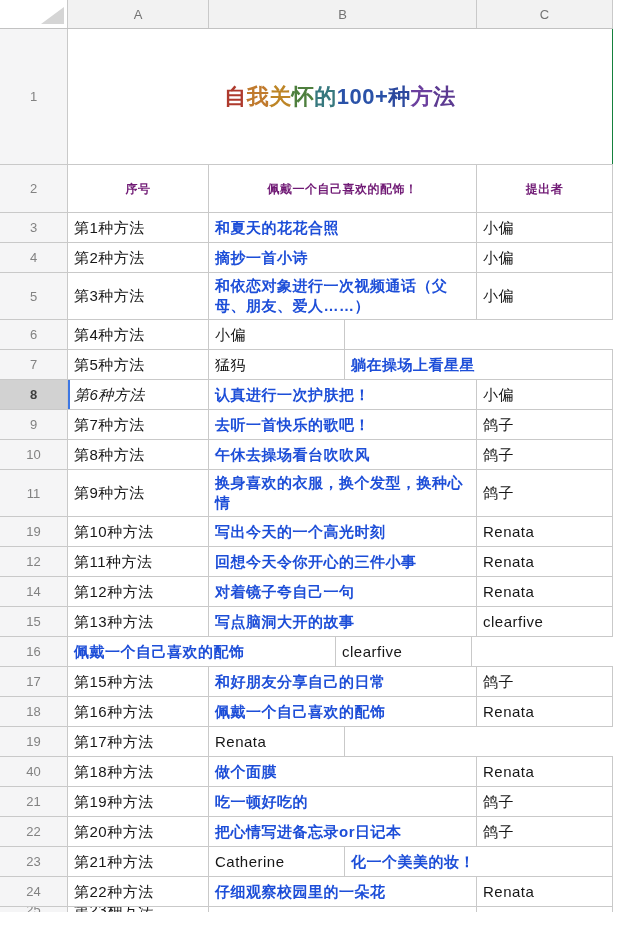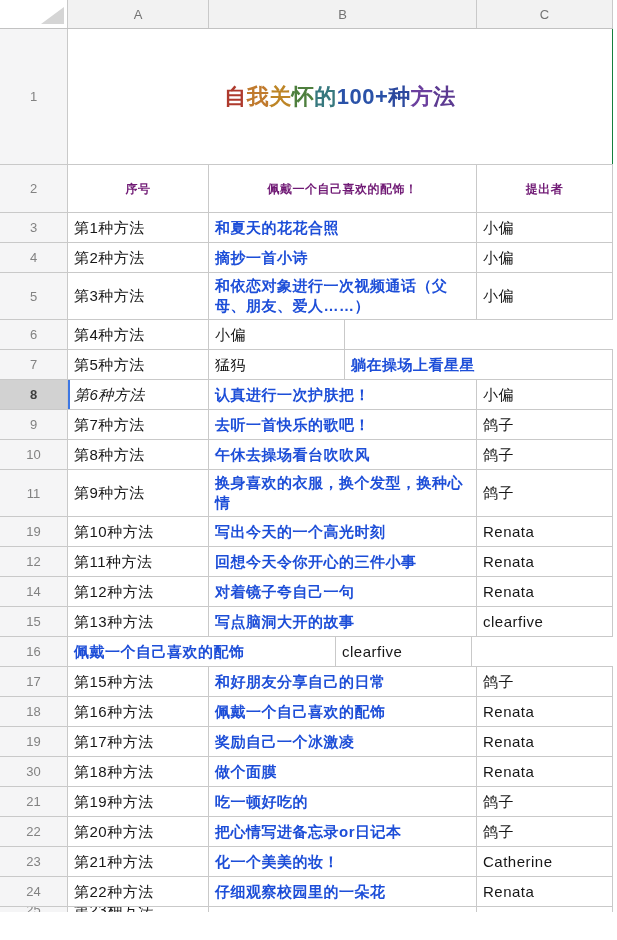--- a/index.html
+++ b/index.html
@@ -160,46 +160,45 @@
       </div>
       <div class="row">
         <div class="gutter">18</div>
         <div class="cell a">第16种方法</div>
         <div class="cell b">佩戴一个自己喜欢的配饰</div>
         <div class="cell c">Renata</div>
       </div>
       <div class="row">
         <div class="gutter">19</div>
         <div class="cell a">第17种方法</div>
-        <div class="cell b">奖励自己一个冰激凌</div>
-        <div class="cell c">Renata</div>
-      </div>
-      <div class="row">
-        <div class="gutter">30</div>
+        <div class="cell c">Renata</div>
+      </div>
+      <div class="row">
+        <div class="gutter">40</div>
         <div class="cell a">第18种方法</div>
         <div class="cell b">做个面膜</div>
         <div class="cell c">Renata</div>
       </div>
       <div class="row">
         <div class="gutter">21</div>
         <div class="cell a">第19种方法</div>
         <div class="cell b">吃一顿好吃的</div>
         <div class="cell c">鸽子</div>
       </div>
       <div class="row">
         <div class="gutter">22</div>
         <div class="cell a">第20种方法</div>
         <div class="cell b">把心情写进备忘录or日记本</div>
         <div class="cell c">鸽子</div>
       </div>
       <div class="row">
         <div class="gutter">23</div>
         <div class="cell a">第21种方法</div>
+        <div class="cell c">Catherine</div>
         <div class="cell b">化一个美美的妆！</div>
-        <div class="cell c">Catherine</div>
       </div>
       <div class="row">
         <div class="gutter">24</div>
         <div class="cell a">第22种方法</div>
         <div class="cell b">仔细观察校园里的一朵花</div>
         <div class="cell c">Renata</div>
       </div>
       <div class="row clipped">
         <div class="gutter">25</div>
         <div class="cell a">第23种方法</div>

